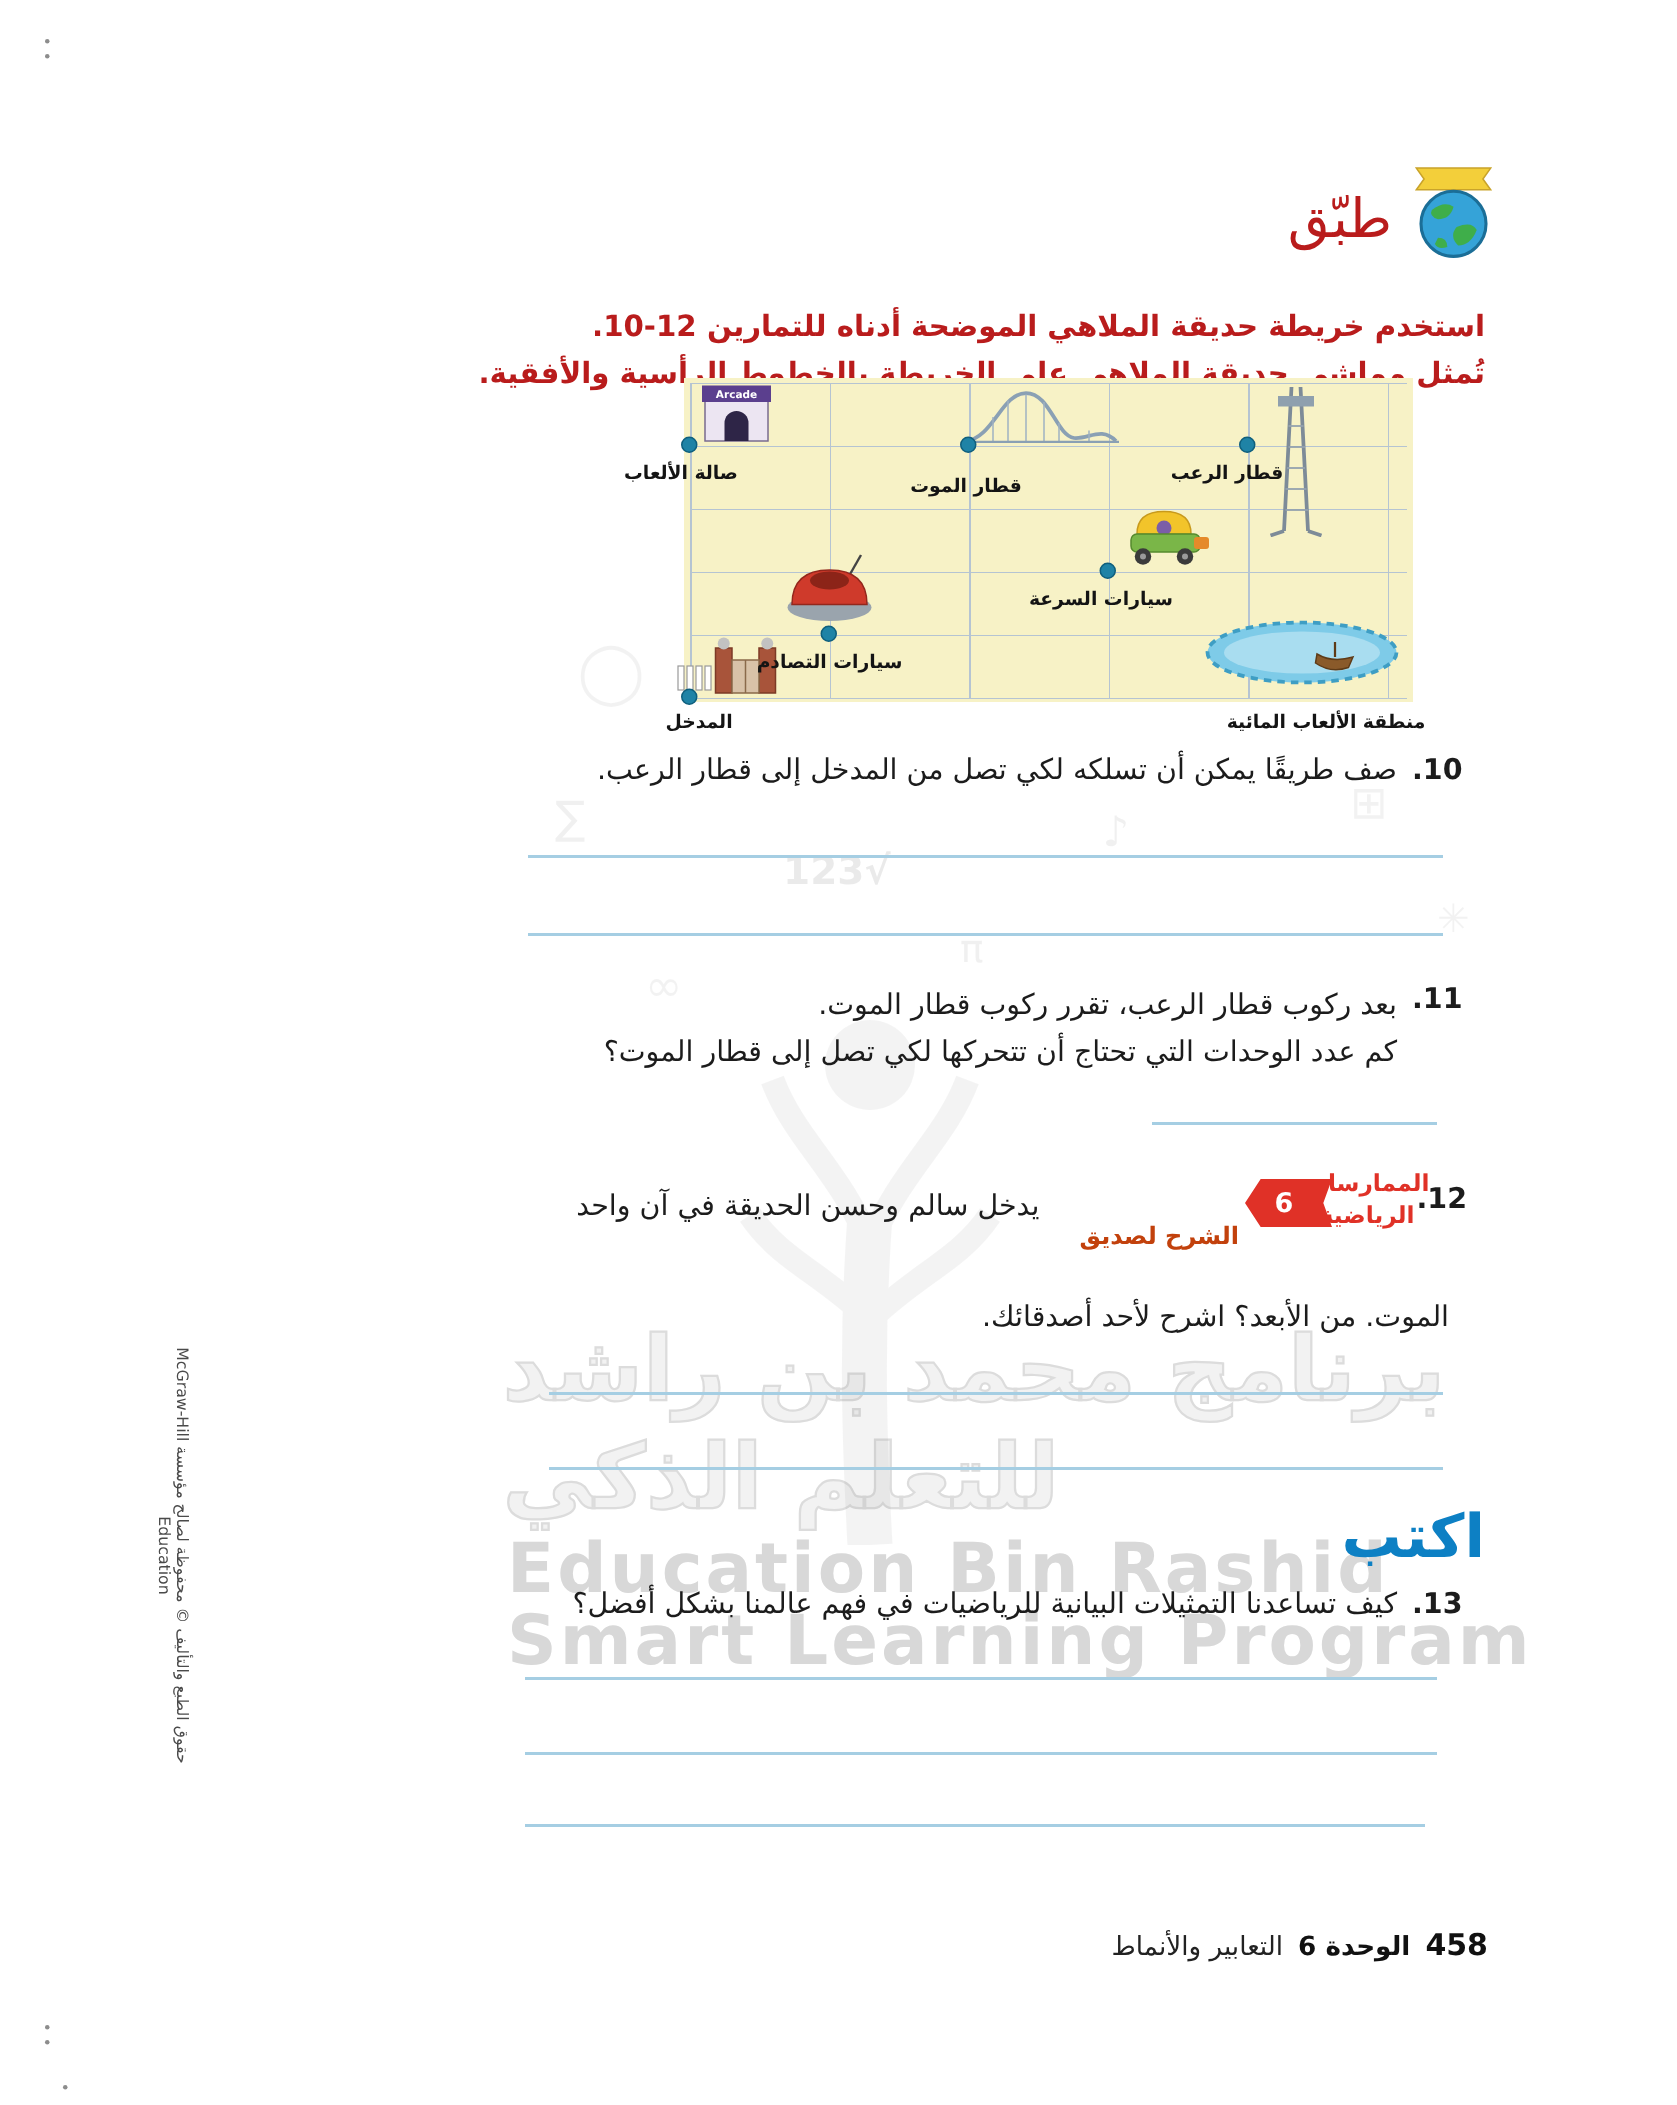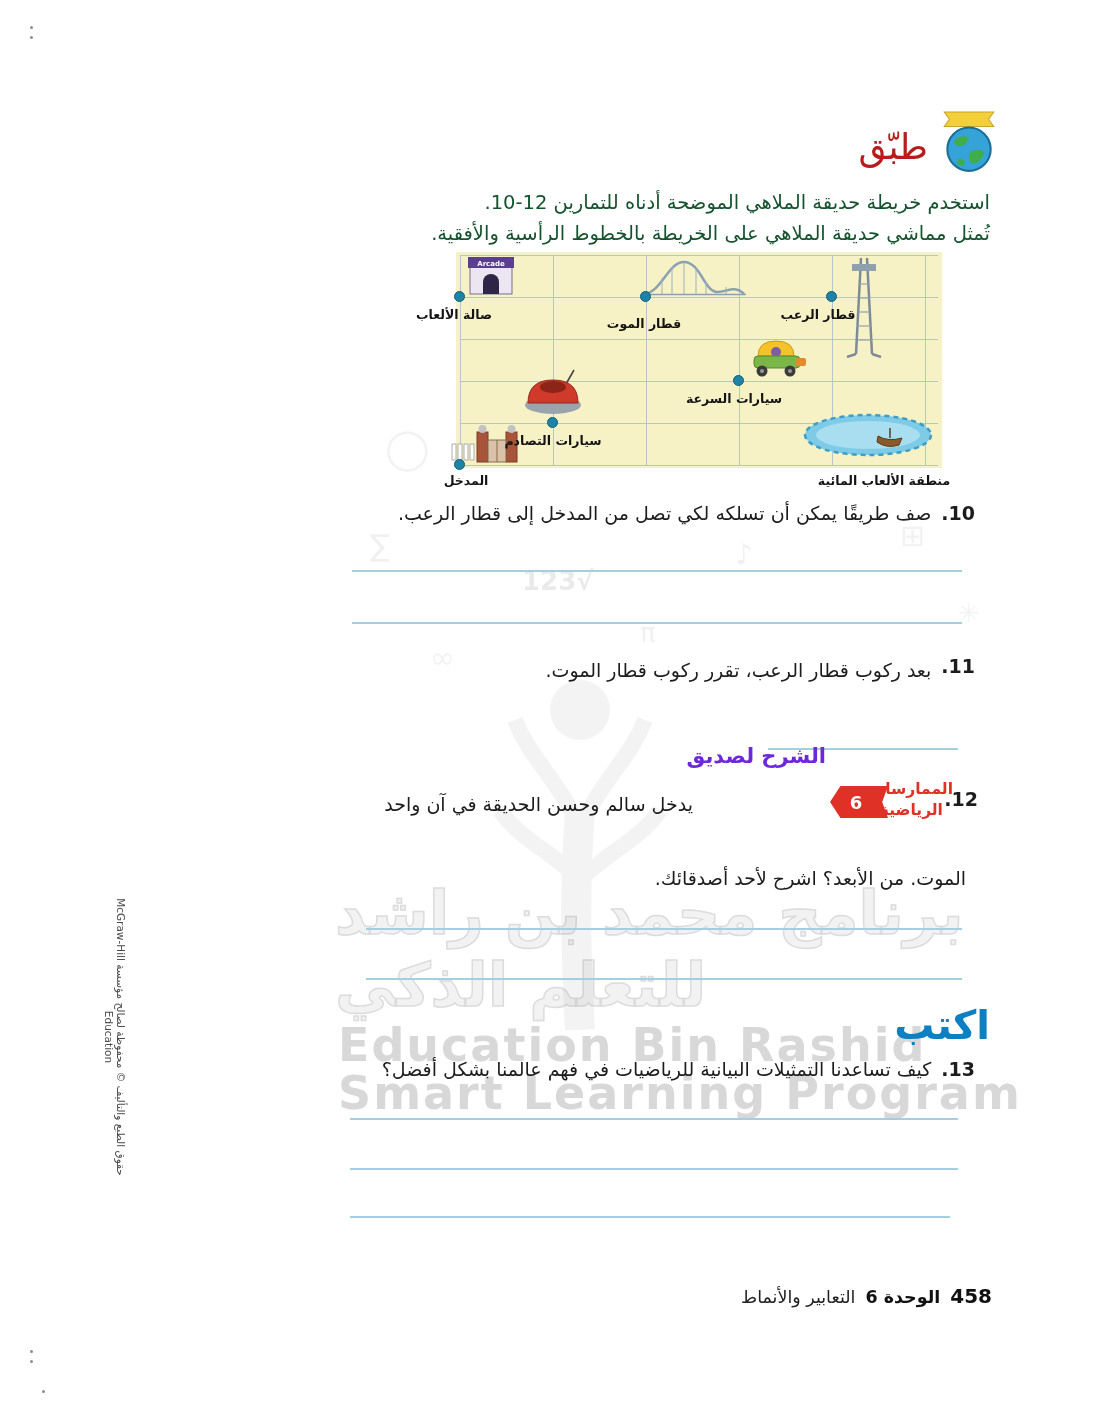--- a/index.html
+++ b/index.html
@@ -6,42 +6,42 @@
   .page{position:relative;width:1118px;height:1403px;background:#ffffff;overflow:hidden;
         font-family:"DejaVu Sans",sans-serif;color:#1c1c1c;}
   
   .wm{position:absolute;z-index:1;white-space:nowrap;pointer-events:none;}
   .wm-ar{font-weight:bold;font-size:60px;color:#f2f2f2;-webkit-text-stroke:1.5px #dcdcdc;}
   .wm-en{font-weight:bold;font-size:46px;color:#d8d8d8;letter-spacing:2px;}
   .doodle{position:absolute;z-index:1;color:#3a3a3a;pointer-events:none;}
   
   .apply-title{position:absolute;right:190px;top:126px;font-size:36px;font-weight:normal;color:#b91c1c;z-index:2;}
   .globe{position:absolute;right:120px;top:110px;width:58px;height:64px;z-index:2;}
-  .instructions{position:absolute;right:128px;top:187px;text-align:right;font-weight:normal;
-                font-size:19.5px;line-height:31px;color:#14532d;z-index:2;}
+  .instructions{position:absolute;right:128px;top:202px;text-align:right;font-weight:bold;
+                font-size:19.5px;line-height:31px;color:#b91c1c;z-index:2;}
   
   .park-map{position:absolute;left:456px;top:252px;width:486px;height:240px;z-index:2;}
   .map-grid{position:absolute;left:0;top:0;}
   .map-dot{position:absolute;width:11px;height:11px;border-radius:50%;background:#1f83a6;
            border:1px solid #0f5f7d;box-sizing:border-box;z-index:4;}
   .map-label{position:absolute;font-size:12.5px;font-weight:bold;white-space:nowrap;
              transform:translateX(-50%);color:#141414;z-index:4;}
   .map-icon{position:absolute;z-index:3;}
   
   .qrow{position:absolute;display:flex;gap:10px;font-size:19px;color:#1c1c1c;z-index:2;}
   .qnum{font-weight:bold;}
   .qlines{line-height:31px;}
   .aline{position:absolute;border-top:2px solid #a5cee3;z-index:2;}
   .practice-label{position:absolute;right:165px;top:779px;text-align:center;font-size:15.5px;
                   font-weight:bold;line-height:21px;color:#e03127;z-index:2;}
   .practice-badge{position:absolute;right:230px;top:786px;width:58px;height:32px;background:#e03127;
                   clip-path:polygon(0% 50%,18% 0%,100% 0%,90% 50%,100% 100%,18% 100%);
                   display:flex;align-items:center;justify-content:center;z-index:2;}
   .practice-badge span{color:#ffffff;font-weight:bold;font-size:18px;padding-right:6px;}
-  .strategy-label{position:absolute;right:292px;top:744px;font-size:21px;font-weight:bold;color:#6d28d9;z-index:2;}
+  .strategy-label{position:absolute;right:292px;top:814px;font-size:16px;font-weight:bold;color:#c2410c;z-index:2;}
   .q12-line1{position:absolute;right:425px;top:793px;font-size:19px;z-index:2;}
   .q12-line2{position:absolute;right:152px;top:836px;font-size:19px;z-index:2;}
   .q12-line3{position:absolute;right:152px;top:867px;font-size:19px;z-index:2;}
   .write-heading{position:absolute;right:128px;top:1002px;font-size:40px;font-weight:bold;color:#0d80c4;z-index:2;}
   
   .footer{position:absolute;right:126px;top:1284px;display:flex;gap:10px;align-items:baseline;z-index:2;}
   .footer .pnum{font-size:20px;font-weight:bold;color:#111;}
   .footer .unit{font-size:17.5px;font-weight:bold;color:#111;}
   .footer .utitle{font-size:17.5px;color:#222;}
   
@@ -206,20 +206,21 @@
     <span class="qnum">10.</span>
     <span>صف طريقًا يمكن أن تسلكه لكي تصل من المدخل إلى قطار الرعب.</span>
   </div>
   <div class="aline" style="left:352px;top:570px;width:610px;"></div>
   <div class="aline" style="left:352px;top:622px;width:610px;"></div>
 
   <div class="qrow" style="right:143px;top:655px;">
     <span class="qnum">11.</span>
     <span class="qlines">
       <span style="display:block;">بعد ركوب قطار الرعب، تقرر ركوب قطار الموت.</span>
+      <span style="display:block;">كم عدد الوحدات التي تحتاج أن تتحركها لكي تصل إلى قطار الموت؟</span>
     </span>
   </div>
   <div class="aline" style="left:768px;top:748px;width:190px;"></div>
 
   <div class="qrow" style="right:140px;top:788px;">
     <span class="qnum">12.</span>
   </div>
   <div class="practice-label">
     <div>الممارسات</div>
     <div>الرياضية</div>

